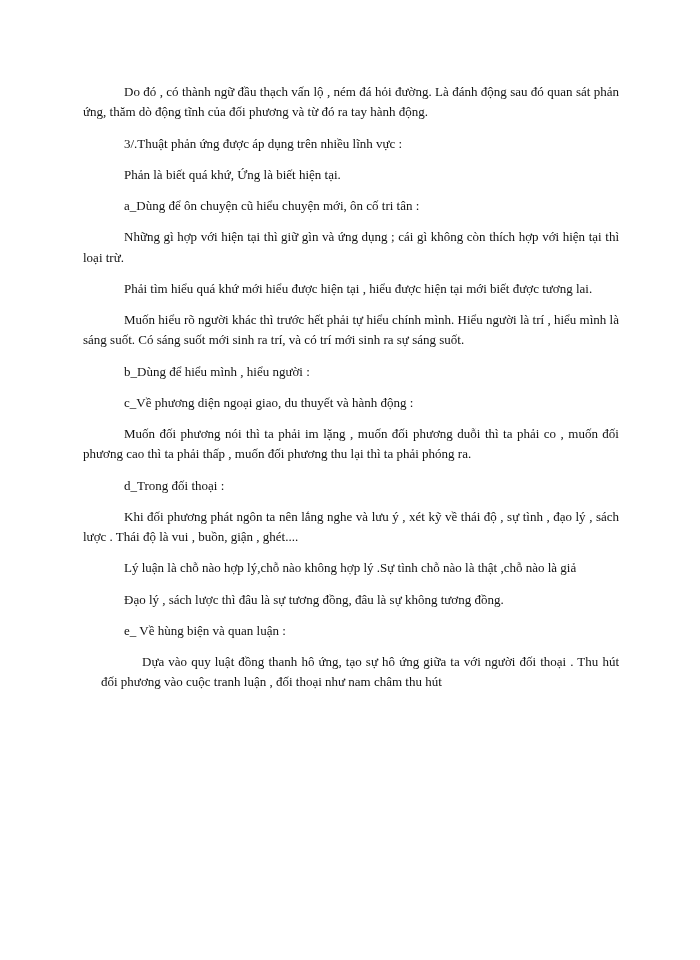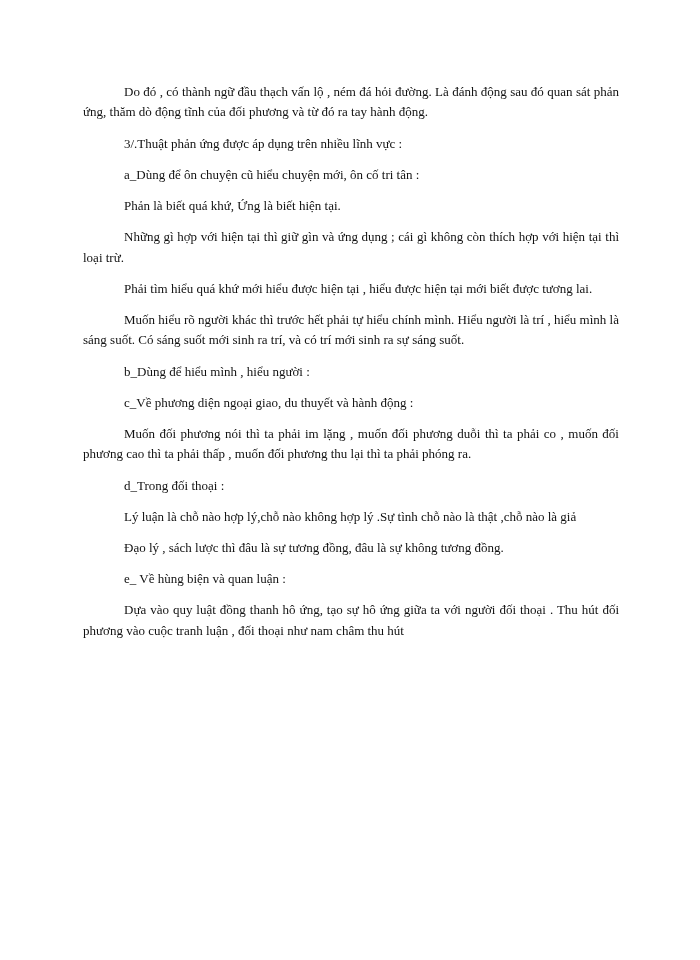--- a/index.html
+++ b/index.html
@@ -12,34 +12,35 @@
     font-family: "Liberation Serif", "DejaVu Serif", serif;
     font-size: 13px;
     line-height: 20.4px;
     color: #111111;
   }
   .page p {
     margin: 0 0 10.8px 0;
     text-align: justify;
     text-indent: 41px;
   }
-  .page p.last-left { text-align-last: left; }
+  .page p.last-left { text-align-last: left; margin-left: 18px; }
 </style>
 </head>
 <body>
 
 <div class="page">
   <p>Do đó , có thành ngữ đầu thạch vấn lộ , ném đá hỏi đường. Là đánh động sau đó quan sát phản ứng, thăm dò động tĩnh của đối phương và từ đó ra tay hành động.</p>
   <p>3/.Thuật phản ứng được áp dụng trên nhiều lĩnh vực :</p>
+  <p>Phản là biết quá khứ, Ứng là biết hiện tại.</p>
   <p>a_Dùng để ôn chuyện cũ hiểu chuyện mới, ôn cố tri tân :</p>
-  <p>Phản là biết quá khứ, Ứng là biết hiện tại.</p>
   <p>Những gì hợp với hiện tại thì giữ gìn và ứng dụng ; cái gì không còn thích hợp với hiện tại thì loại trừ.</p>
   <p>Phải tìm hiểu quá khứ mới hiểu được hiện tại , hiểu được hiện tại mới biết được tương lai.</p>
   <p>Muốn hiểu rõ người khác thì trước hết phải tự hiểu chính mình. Hiểu người là trí , hiểu mình là sáng suốt. Có sáng suốt mới sinh ra trí, và có trí mới sinh ra sự sáng suốt.</p>
   <p>b_Dùng để hiểu mình , hiểu người :</p>
   <p>c_Về phương diện ngoại giao, du thuyết và hành động :</p>
   <p>Muốn đối phương nói thì ta phải im lặng , muốn đối phương duỗi thì ta phải co , muốn đối phương cao thì ta phải thấp , muốn đối phương thu lại thì ta phải phóng ra.</p>
   <p>d_Trong đối thoại :</p>
+  <p>Khi đối phương phát ngôn ta nên lắng nghe và lưu ý , xét kỹ về thái độ , sự tình , đạo lý , sách lược . Thái độ là vui , buồn, giận , ghét....</p>
   <p>Lý luận là chỗ nào hợp lý,chỗ nào không hợp lý .Sự tình chỗ nào là thật ,chỗ nào là giả</p>
   <p>Đạo lý , sách lược thì đâu là sự tương đồng, đâu là sự không tương đồng.</p>
   <p>e_ Về hùng biện và quan luận :</p>
   <p class="last-left">Dựa vào quy luật đồng thanh hô ứng, tạo sự hô ứng giữa ta với người đối thoại . Thu hút đối phương vào cuộc tranh luận , đối thoại như nam châm thu hút</p>
 </div>
 
 </body></html>

